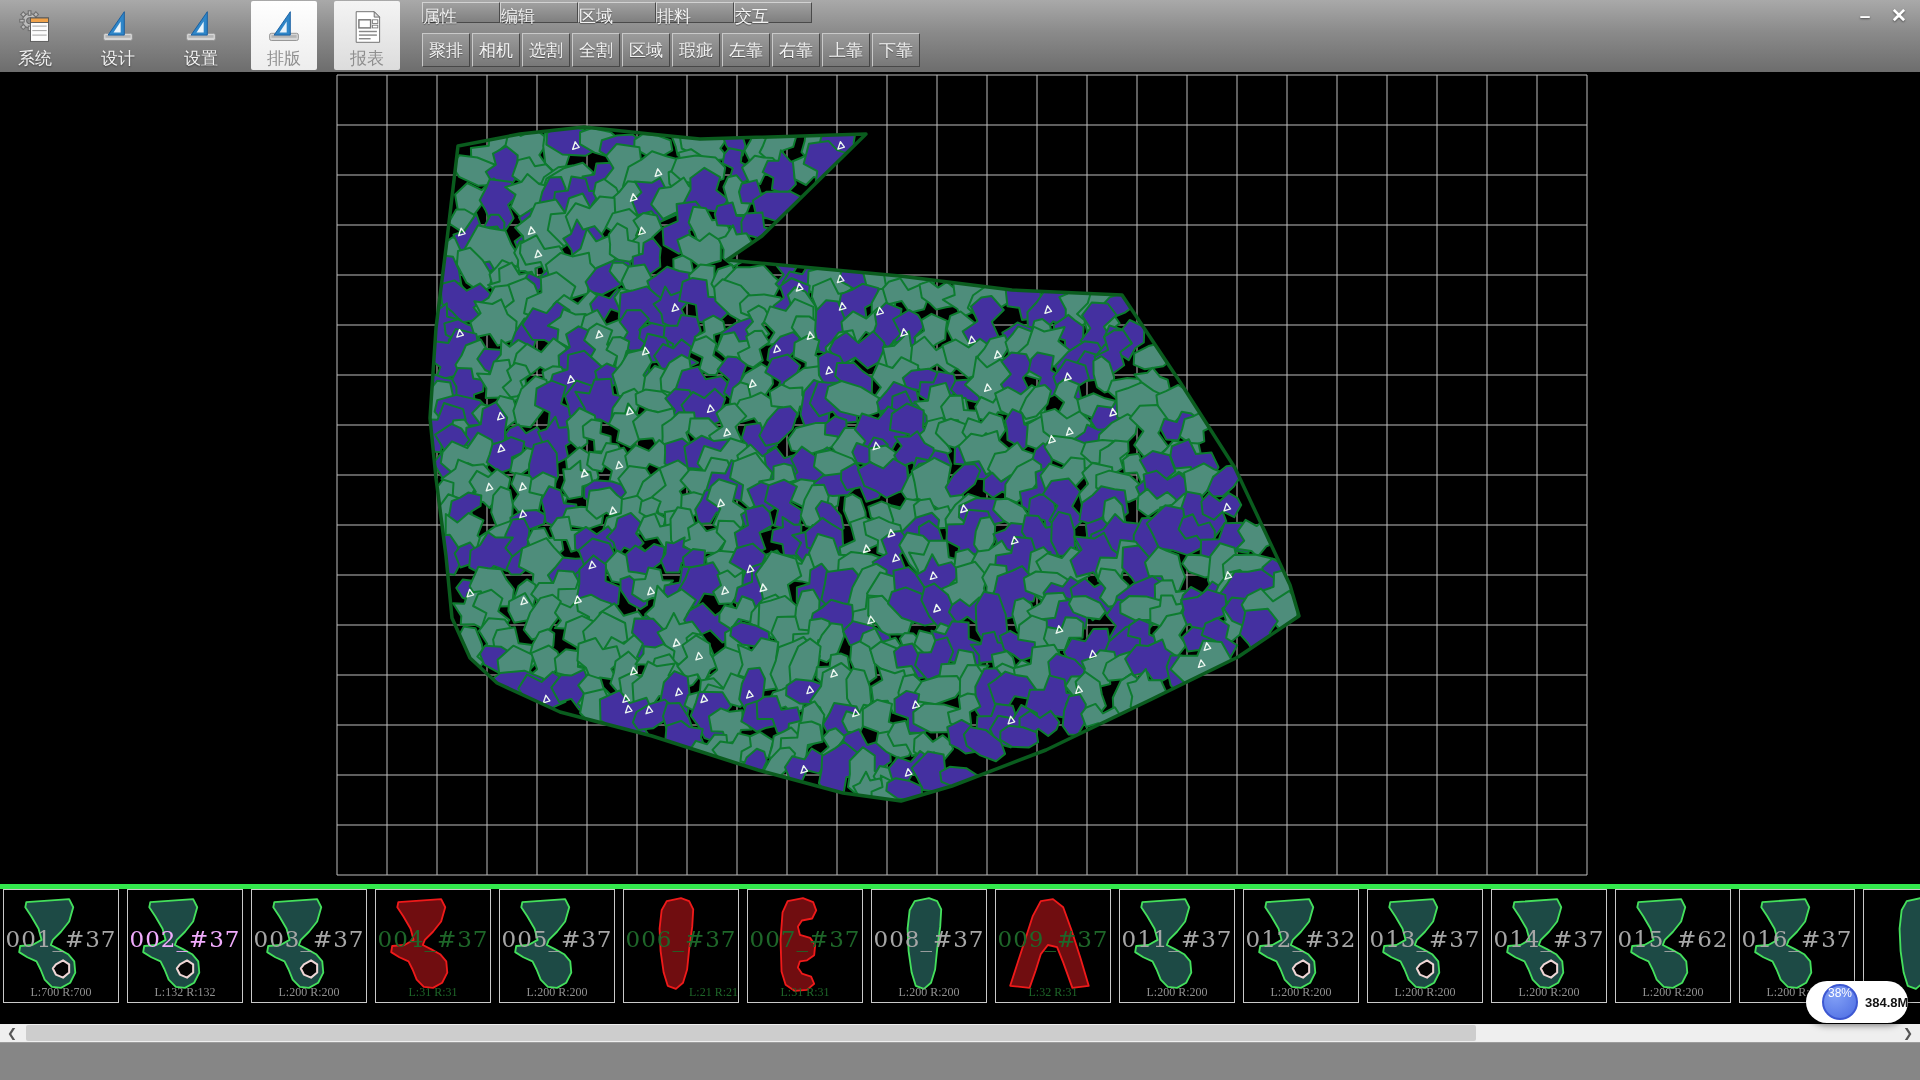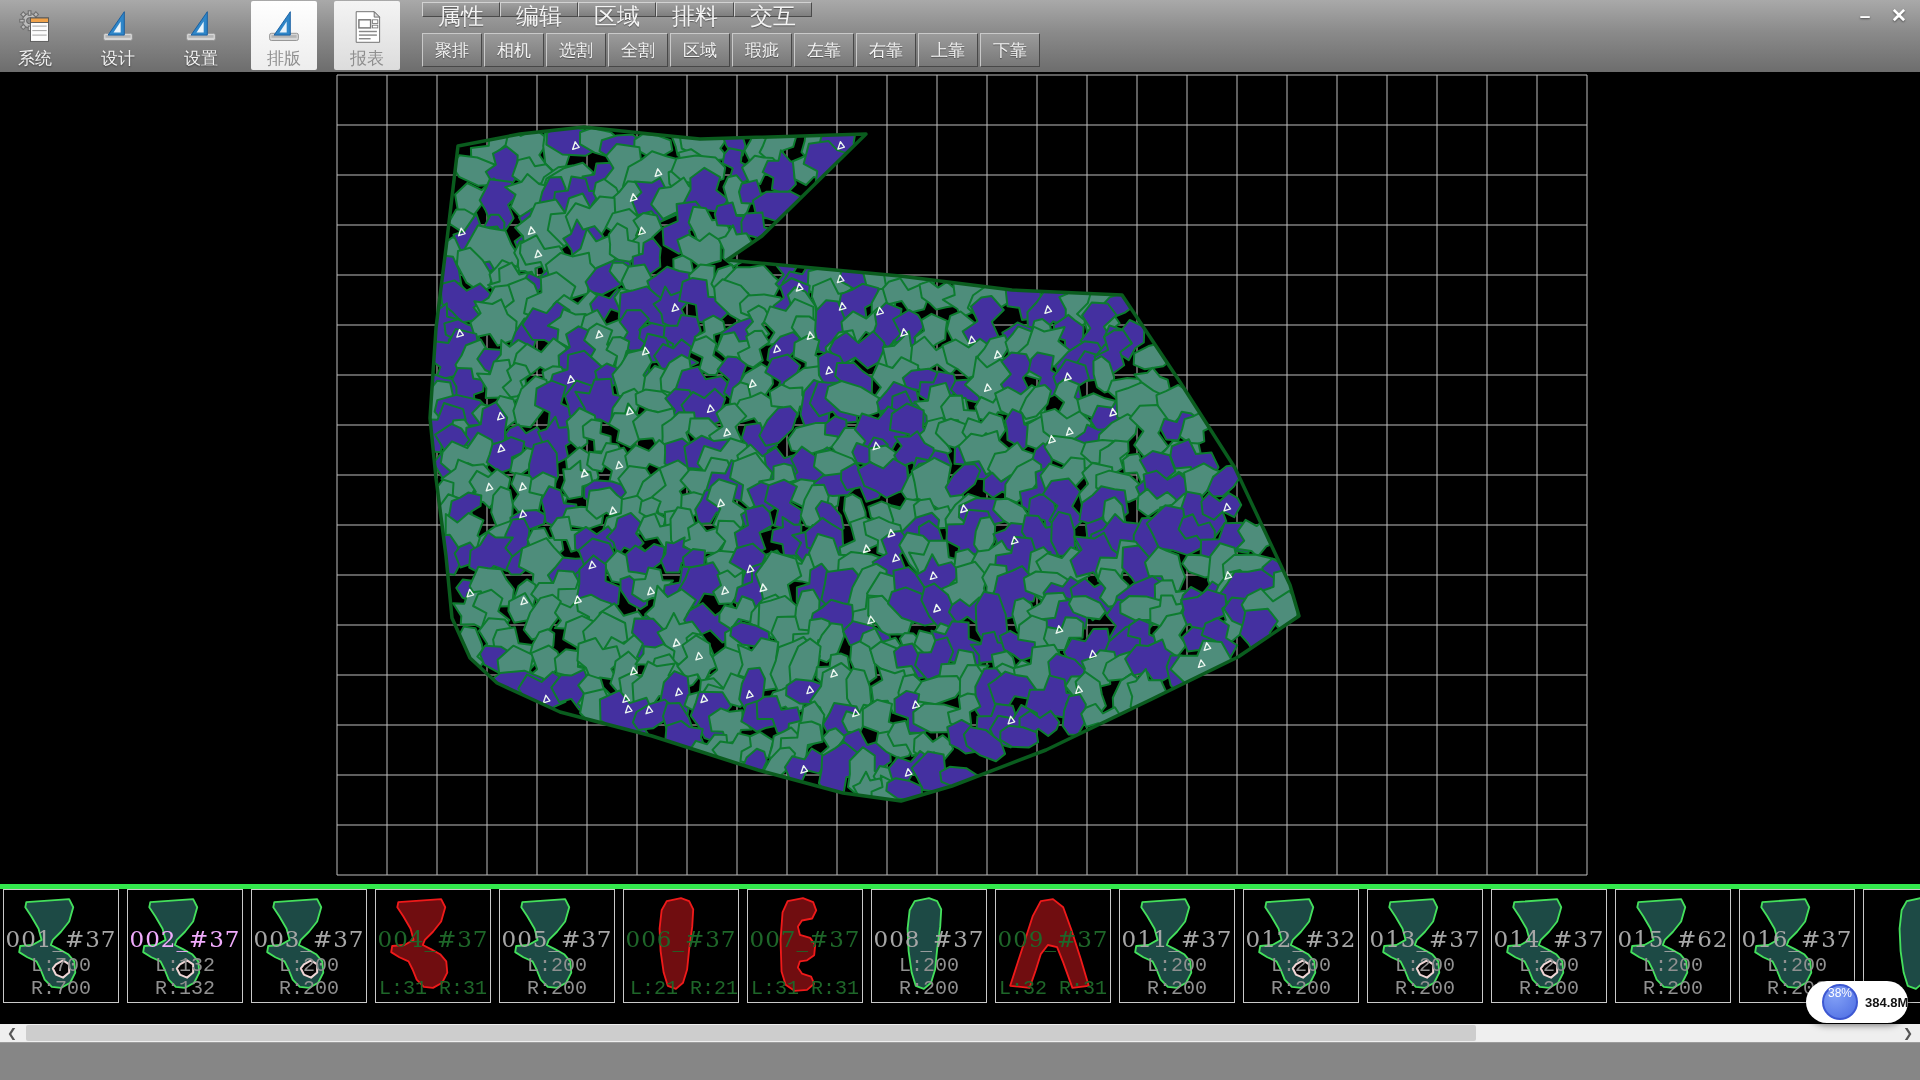--- a/index.html
+++ b/index.html
@@ -13,46 +13,46 @@
   .bigbtn{width:66px;height:69px;display:flex;flex-direction:column;align-items:center;
     justify-content:flex-start;padding-top:8px;box-sizing:border-box;cursor:default;}
   .bigbtn .icn{width:40px;height:40px;}
   .bigbtn .lbl{font-size:17px;color:#f2f2f2;text-shadow:0 1px 2px rgba(0,0,0,.45);margin-top:2px;}
   .bigbtn.selected{background:linear-gradient(#ffffff,#ededed);border-radius:2px;}
   .bigbtn.selected .lbl{color:#8f8f8f;text-shadow:none;}
   .bigbtn.lit{background:linear-gradient(#f4f4f4,#dcdcdc);border-radius:2px;}
   .bigbtn.lit .lbl{color:#8f8f8f;text-shadow:none;}
 
   .menu-tabs{position:absolute;left:422px;top:2px;display:flex;}
-  .menu-tab{width:78px;height:15px;line-height:27px;text-align:center;color:#f4f4f4;font-size:23px;
+  .menu-tab{width:78px;height:21px;line-height:27px;color:#f4f4f4;font-size:17px;
     background:linear-gradient(#a0a0a0,#7f7f7f);border:1px solid;box-sizing:border-box;
     border-color:#d2d2d2 #4a4a4a #4a4a4a #d2d2d2;text-shadow:0 1px 1px rgba(0,0,0,.4);}
   .tool-row{position:absolute;left:422px;top:33px;display:flex;gap:2px;}
-  .tool-btn{width:60px;height:34px;line-height:33px;text-align:center;color:#f4f4f4;font-size:17px;
+  .tool-btn{width:48px;height:34px;line-height:33px;text-align:center;color:#f4f4f4;font-size:17px;
     background:linear-gradient(#9b9b9b,#787878);border:1px solid;box-sizing:border-box;
     border-color:#c9c9c9 #474747 #474747 #c9c9c9;text-shadow:0 1px 1px rgba(0,0,0,.4);}
 
   .win-controls{position:absolute;right:8px;top:4px;display:flex;gap:8px;}
   .win-btn{width:26px;height:24px;color:#fff;font-size:19px;font-weight:bold;text-align:center;
     line-height:23px;text-shadow:0 1px 2px rgba(0,0,0,.5);cursor:default;}
 
   
   #canvas-svg{position:absolute;left:0;top:72px;width:1920px;height:812px;background:#000;display:block;}
 
   
   .accent-line{position:absolute;left:0;top:884px;width:1920px;height:5px;background:#33e84d;}
   #thumb-cells{position:absolute;left:0;top:889px;width:1920px;height:118px;display:flex;
     background:#000;overflow:hidden;}
   .cell{position:relative;flex:0 0 116px;width:116px;height:114px;margin-right:8px;
     border:1px solid #c9c9c9;box-sizing:border-box;background:#000;}
   .cell svg{position:absolute;left:6px;top:2px;width:102px;height:106px;}
   .cell .pid{position:absolute;left:0;top:36px;width:100%;text-align:center;
     font-family:"DejaVu Serif",serif;font-size:23px;letter-spacing:1px;}
   .cell .plr{position:absolute;left:0;bottom:2px;width:100%;text-align:center;
-    font-family:Liberation Mono, monospace;font-size:20px;}
+    font-family:Liberation Serif, serif;font-size:12px;}
 
   
   .badge{position:absolute;left:1806px;top:981px;width:102px;height:42px;background:#fff;
     border-radius:21px;display:flex;align-items:center;z-index:9;
     box-shadow:0 2px 7px rgba(0,0,0,.55);}
   .badge-circle{width:36px;height:36px;border-radius:50%;margin-left:16px;flex:0 0 36px;
     background:radial-gradient(circle at 35% 30%,#82a0f6,#4c6ce2);border:2px solid #3d58d2;
     box-sizing:border-box;color:#fff;font-size:12px;display:flex;justify-content:center;}
   .badge-value{font-size:13px;font-weight:bold;color:#141414;margin-left:7px;}
 

